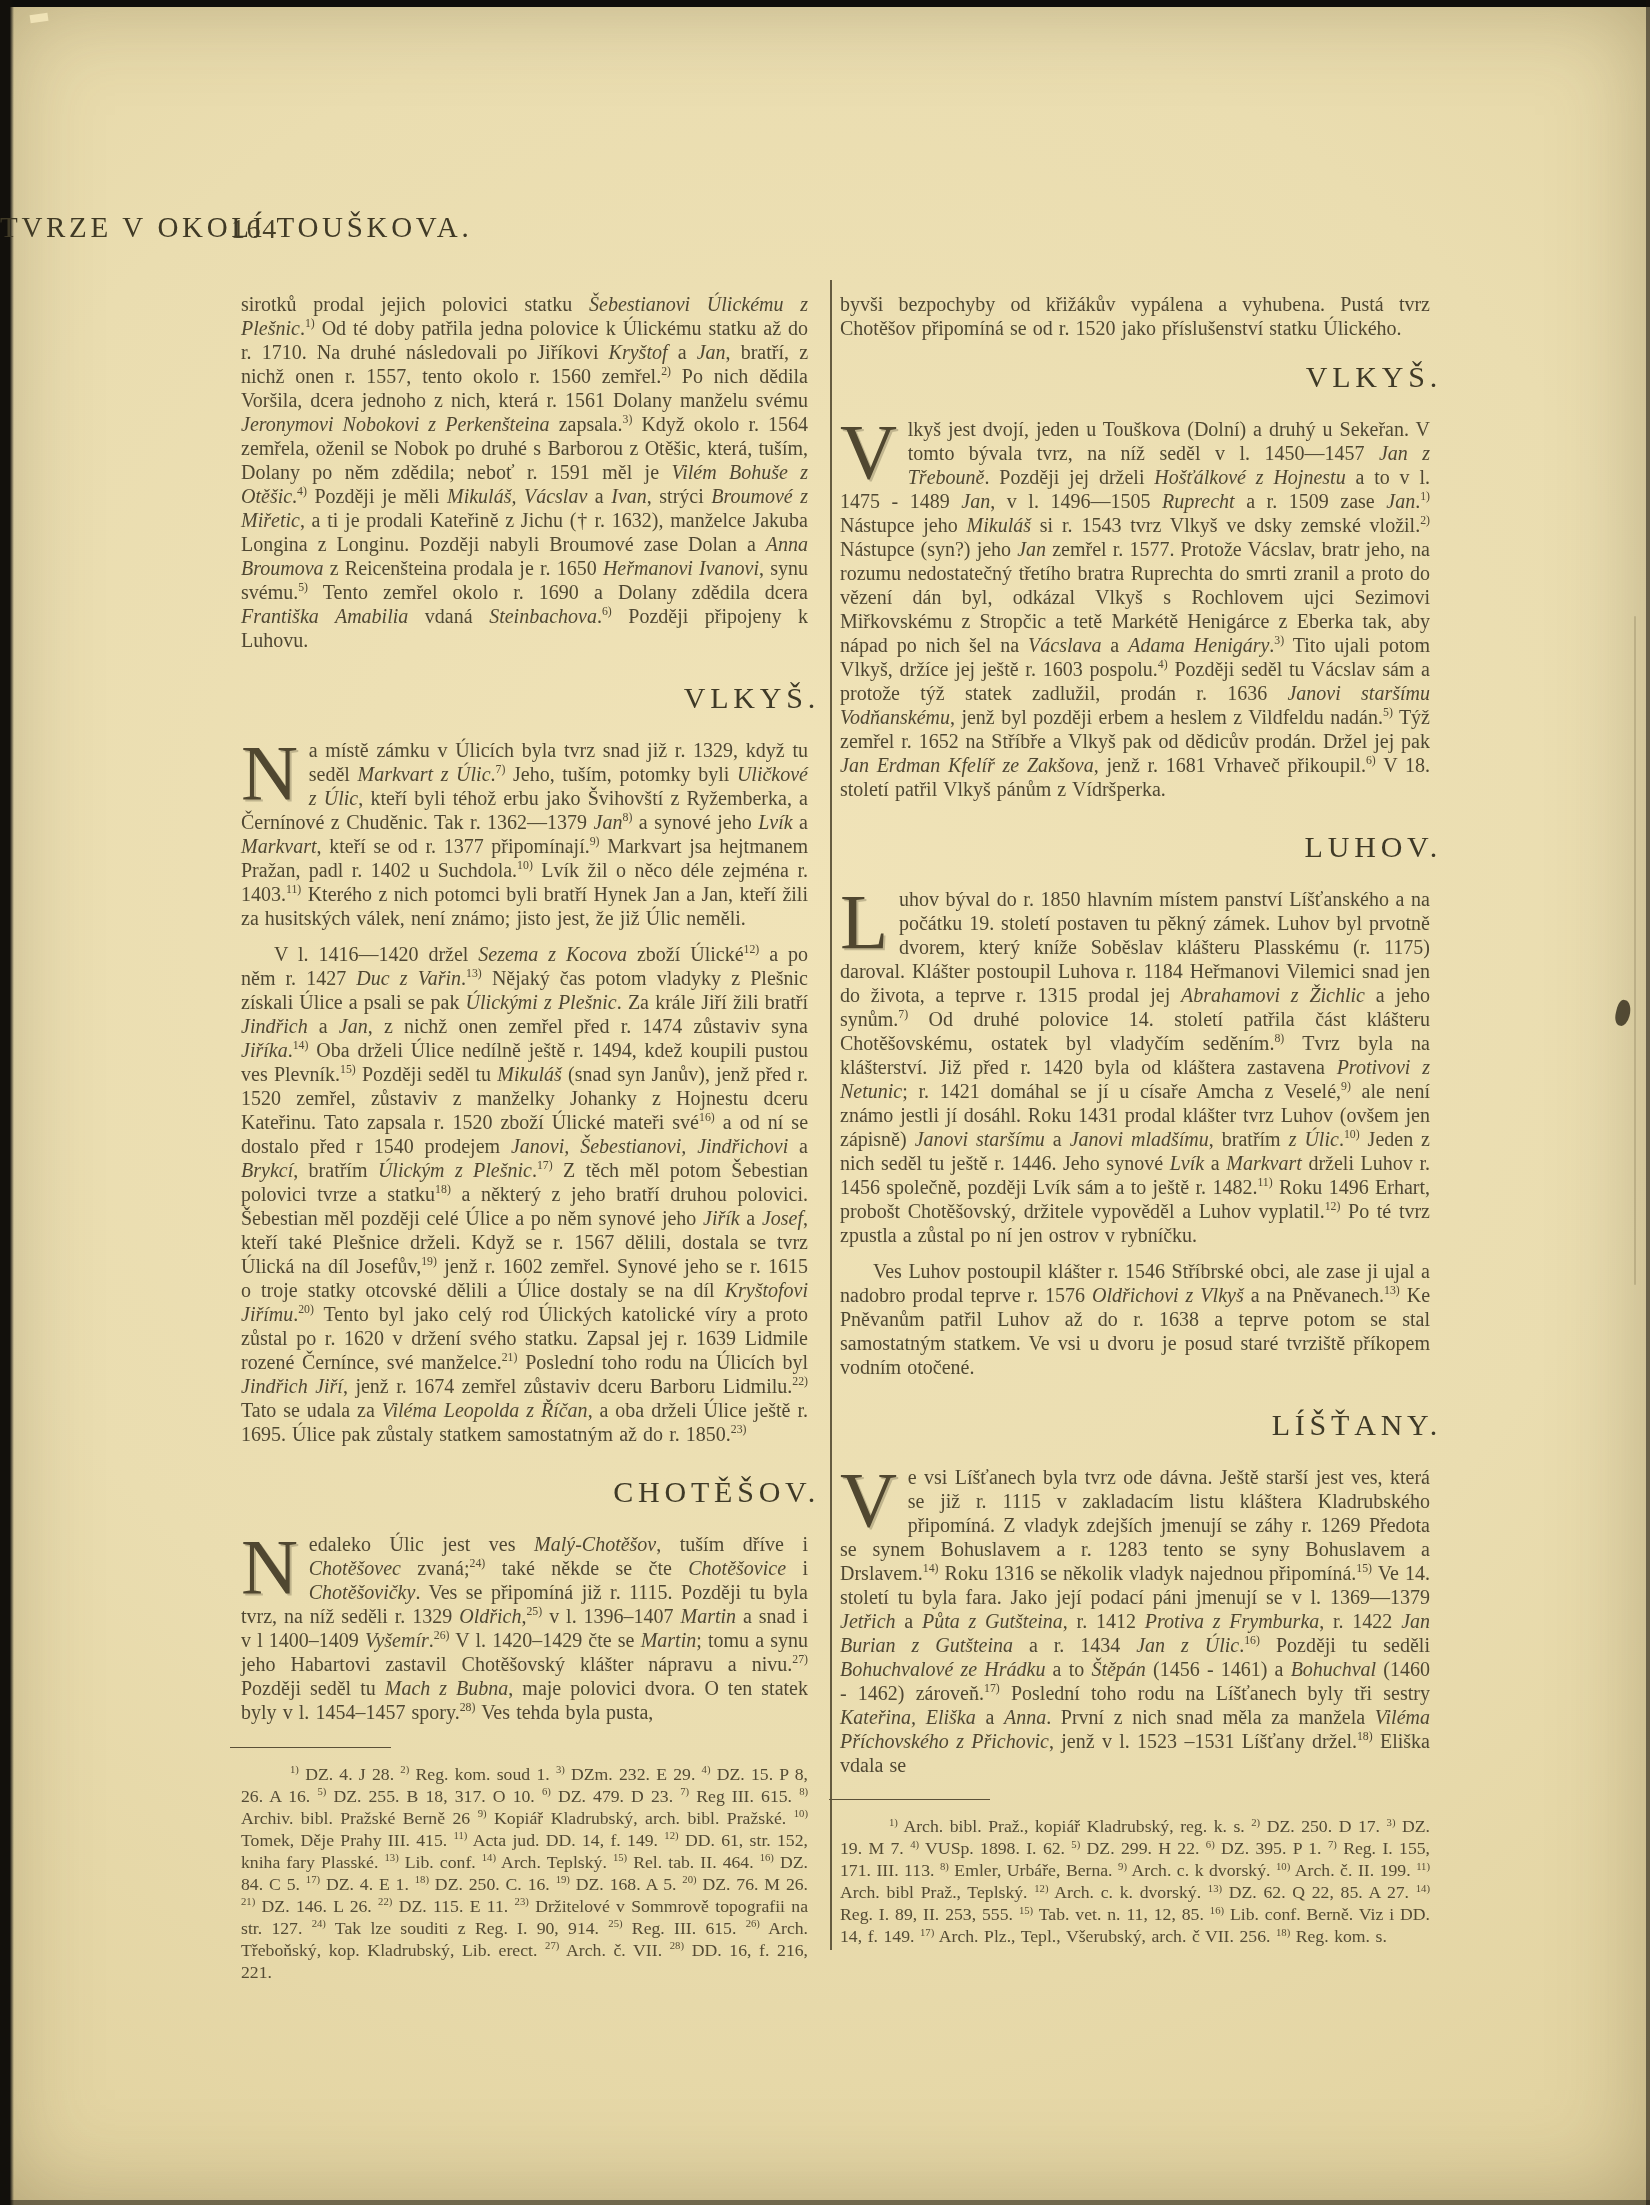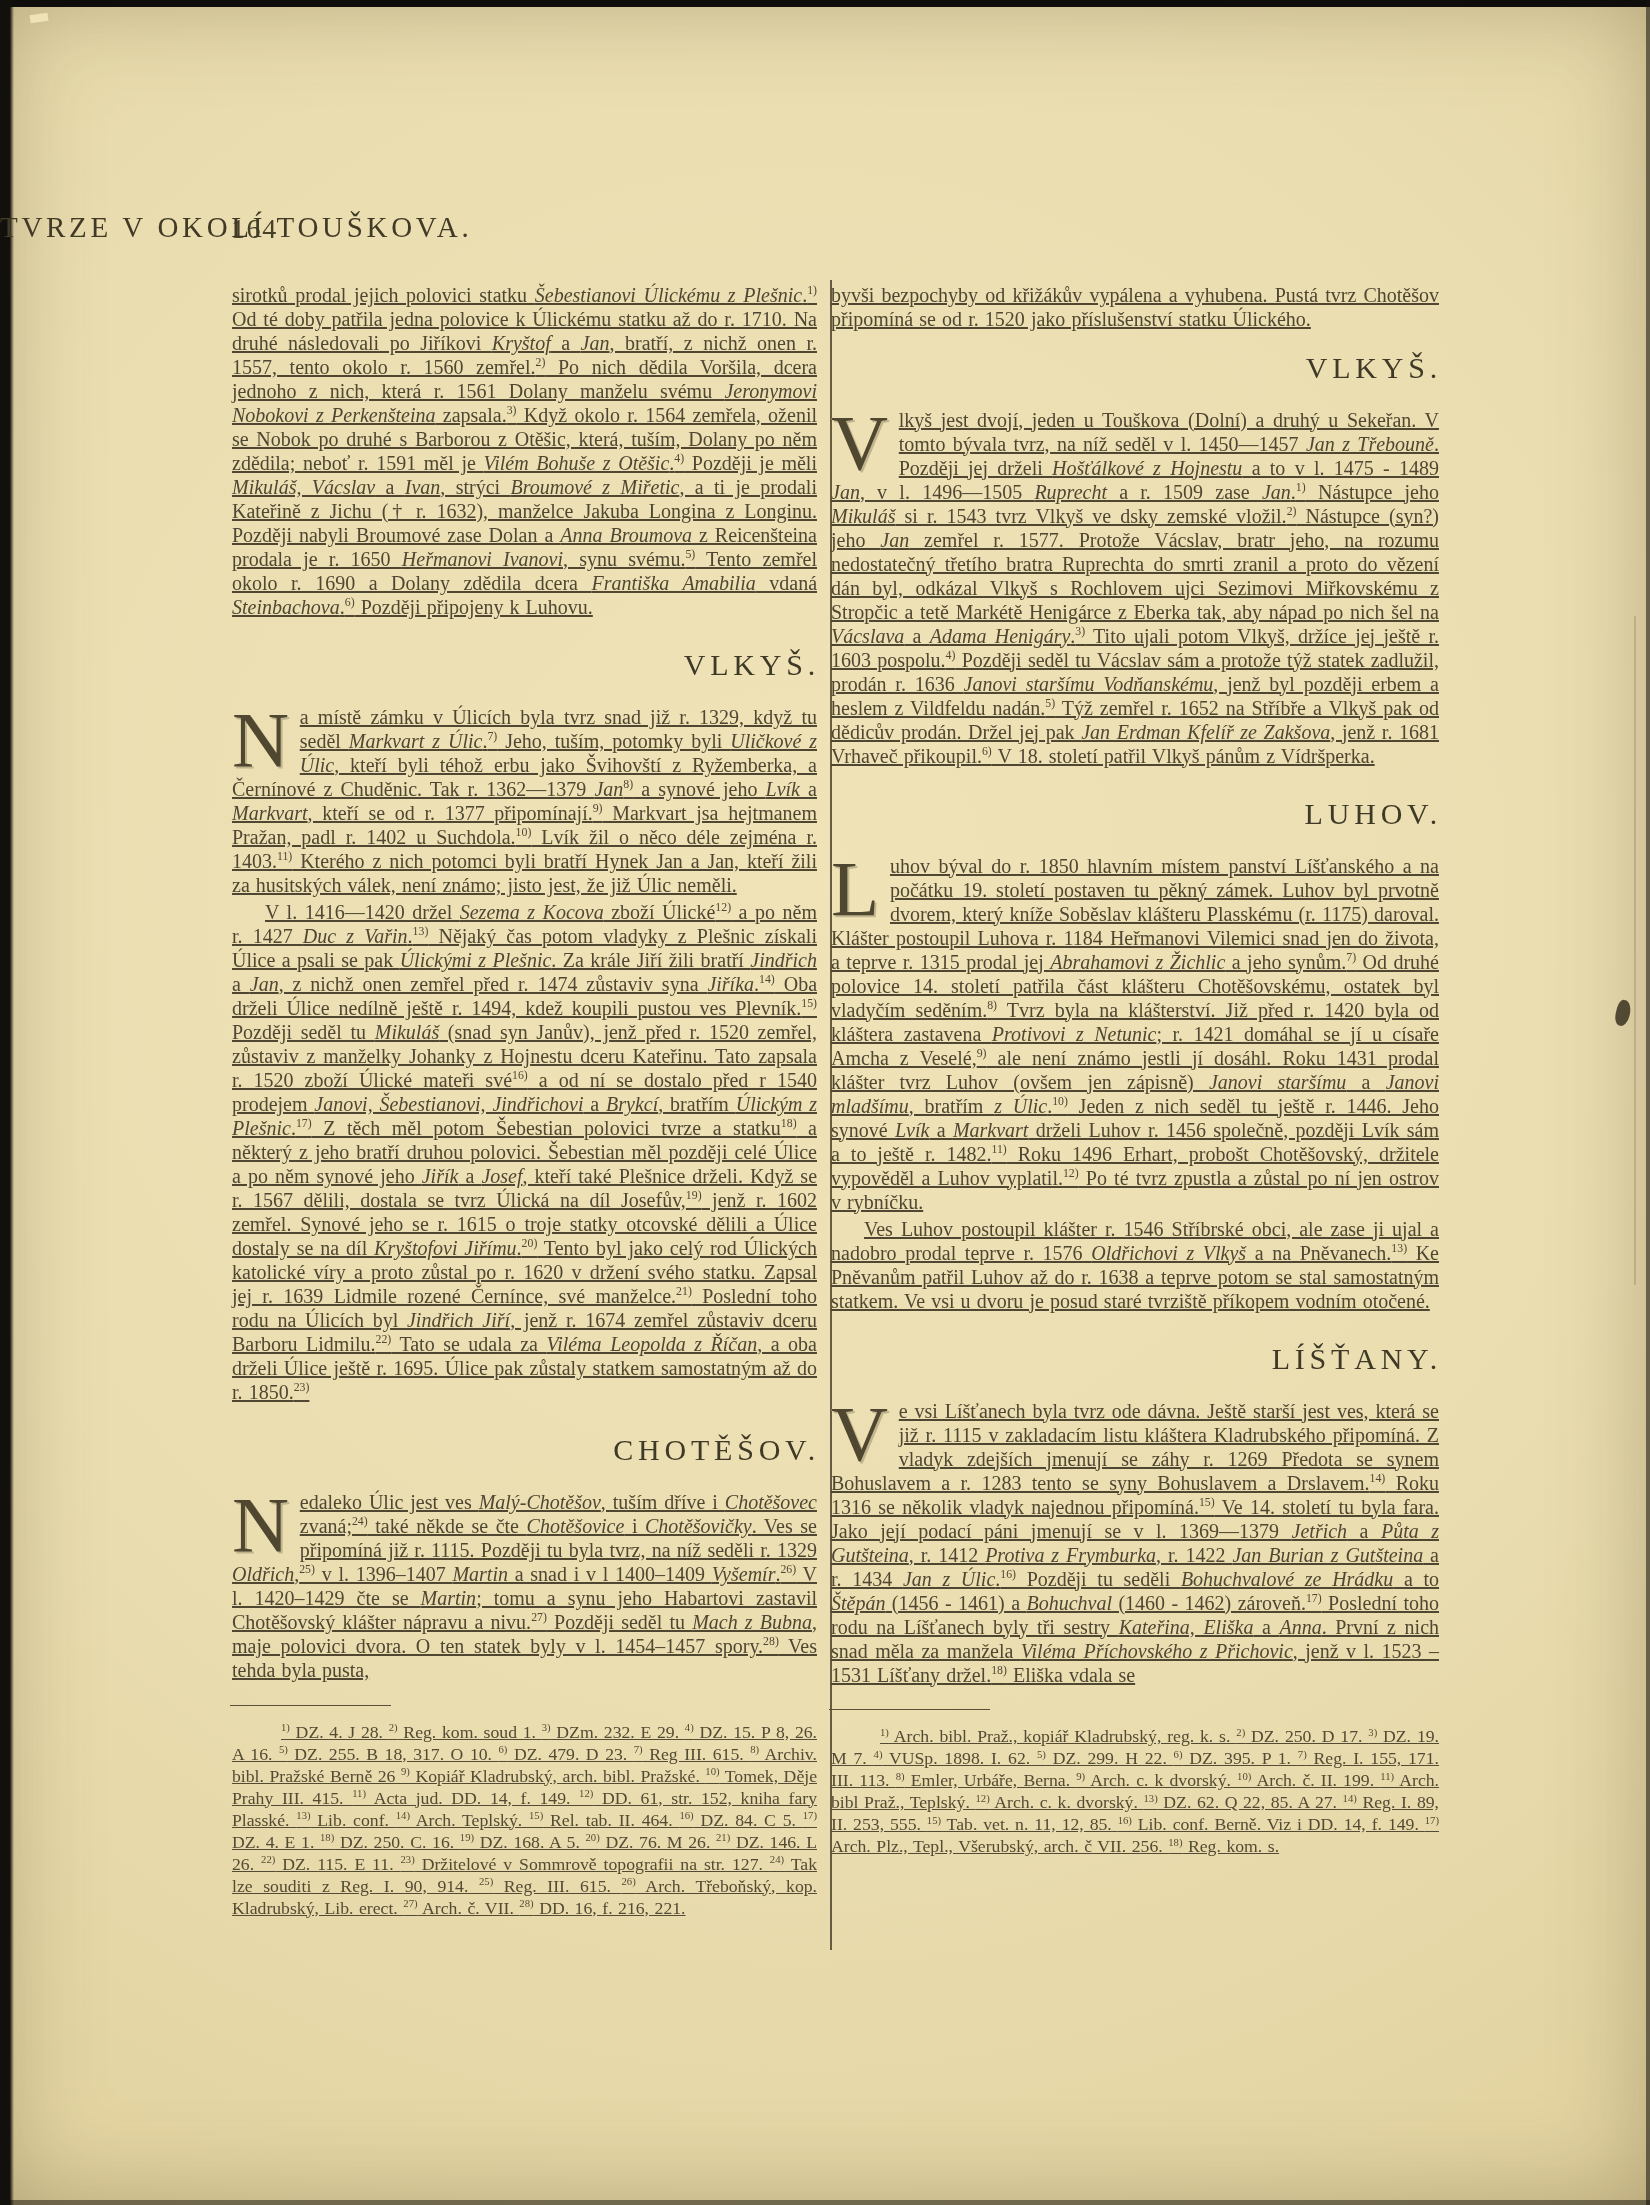--- a/index.html
+++ b/index.html
@@ -20,21 +20,21 @@
   .notch{position:absolute;top:14px;left:30px;width:18px;height:7.5px;background:#efe2b6;transform:rotate(-8deg);}
 
   .pagenum{position:absolute;left:231px;top:213px;font-size:28px;letter-spacing:1.6px;color:#474028;}
   .title{position:absolute;left:0;top:211px;width:100%;text-align:left;font-size:29px;letter-spacing:3.7px;color:#403a26;}
 
   .col{position:absolute;top:280px;text-align:justify;font-size:20px;line-height:24px;word-spacing:1.1px;hyphens:none;}
   .col-left{left:229px;width:591px;}
   .col-right{left:828px;width:614px;}
   .divider{position:absolute;left:830px;top:280px;width:1.6px;height:1670px;background:rgba(78,68,44,.85);}
 
-  .col p{margin:3px;text-decoration:underline;}
+  .col p{margin:12px;}
   .para{margin:0;}
   .indent{text-indent:33px;}
   h2.section{font-family:"Liberation Serif","DejaVu Serif",serif;font-weight:normal;
     text-align:right;font-size:30px;letter-spacing:4.8px;color:#3f3a27;margin:34px 0 28px 0;}
   .dc{float:left;font-size:79px;line-height:60px;padding:5.4px 10.7px 1.1px 0;color:#504730;
     text-shadow:2.1px 1.6px 0 rgba(80,71,48,.28), -0.5px -0.5px 0 rgba(240,228,184,.5);}
   sup{font-size:11.8px;line-height:0;position:relative;top:-8px;vertical-align:baseline;letter-spacing:0;}
   .fnblock{margin-top:22.5px;}
   .fnrule{width:161px;border-top:1.6px solid #5a5038;margin:0 0 15px 1.1px;}
   .footnotes{font-size:17.7px;line-height:22px;text-indent:49px;color:#544b34;}

